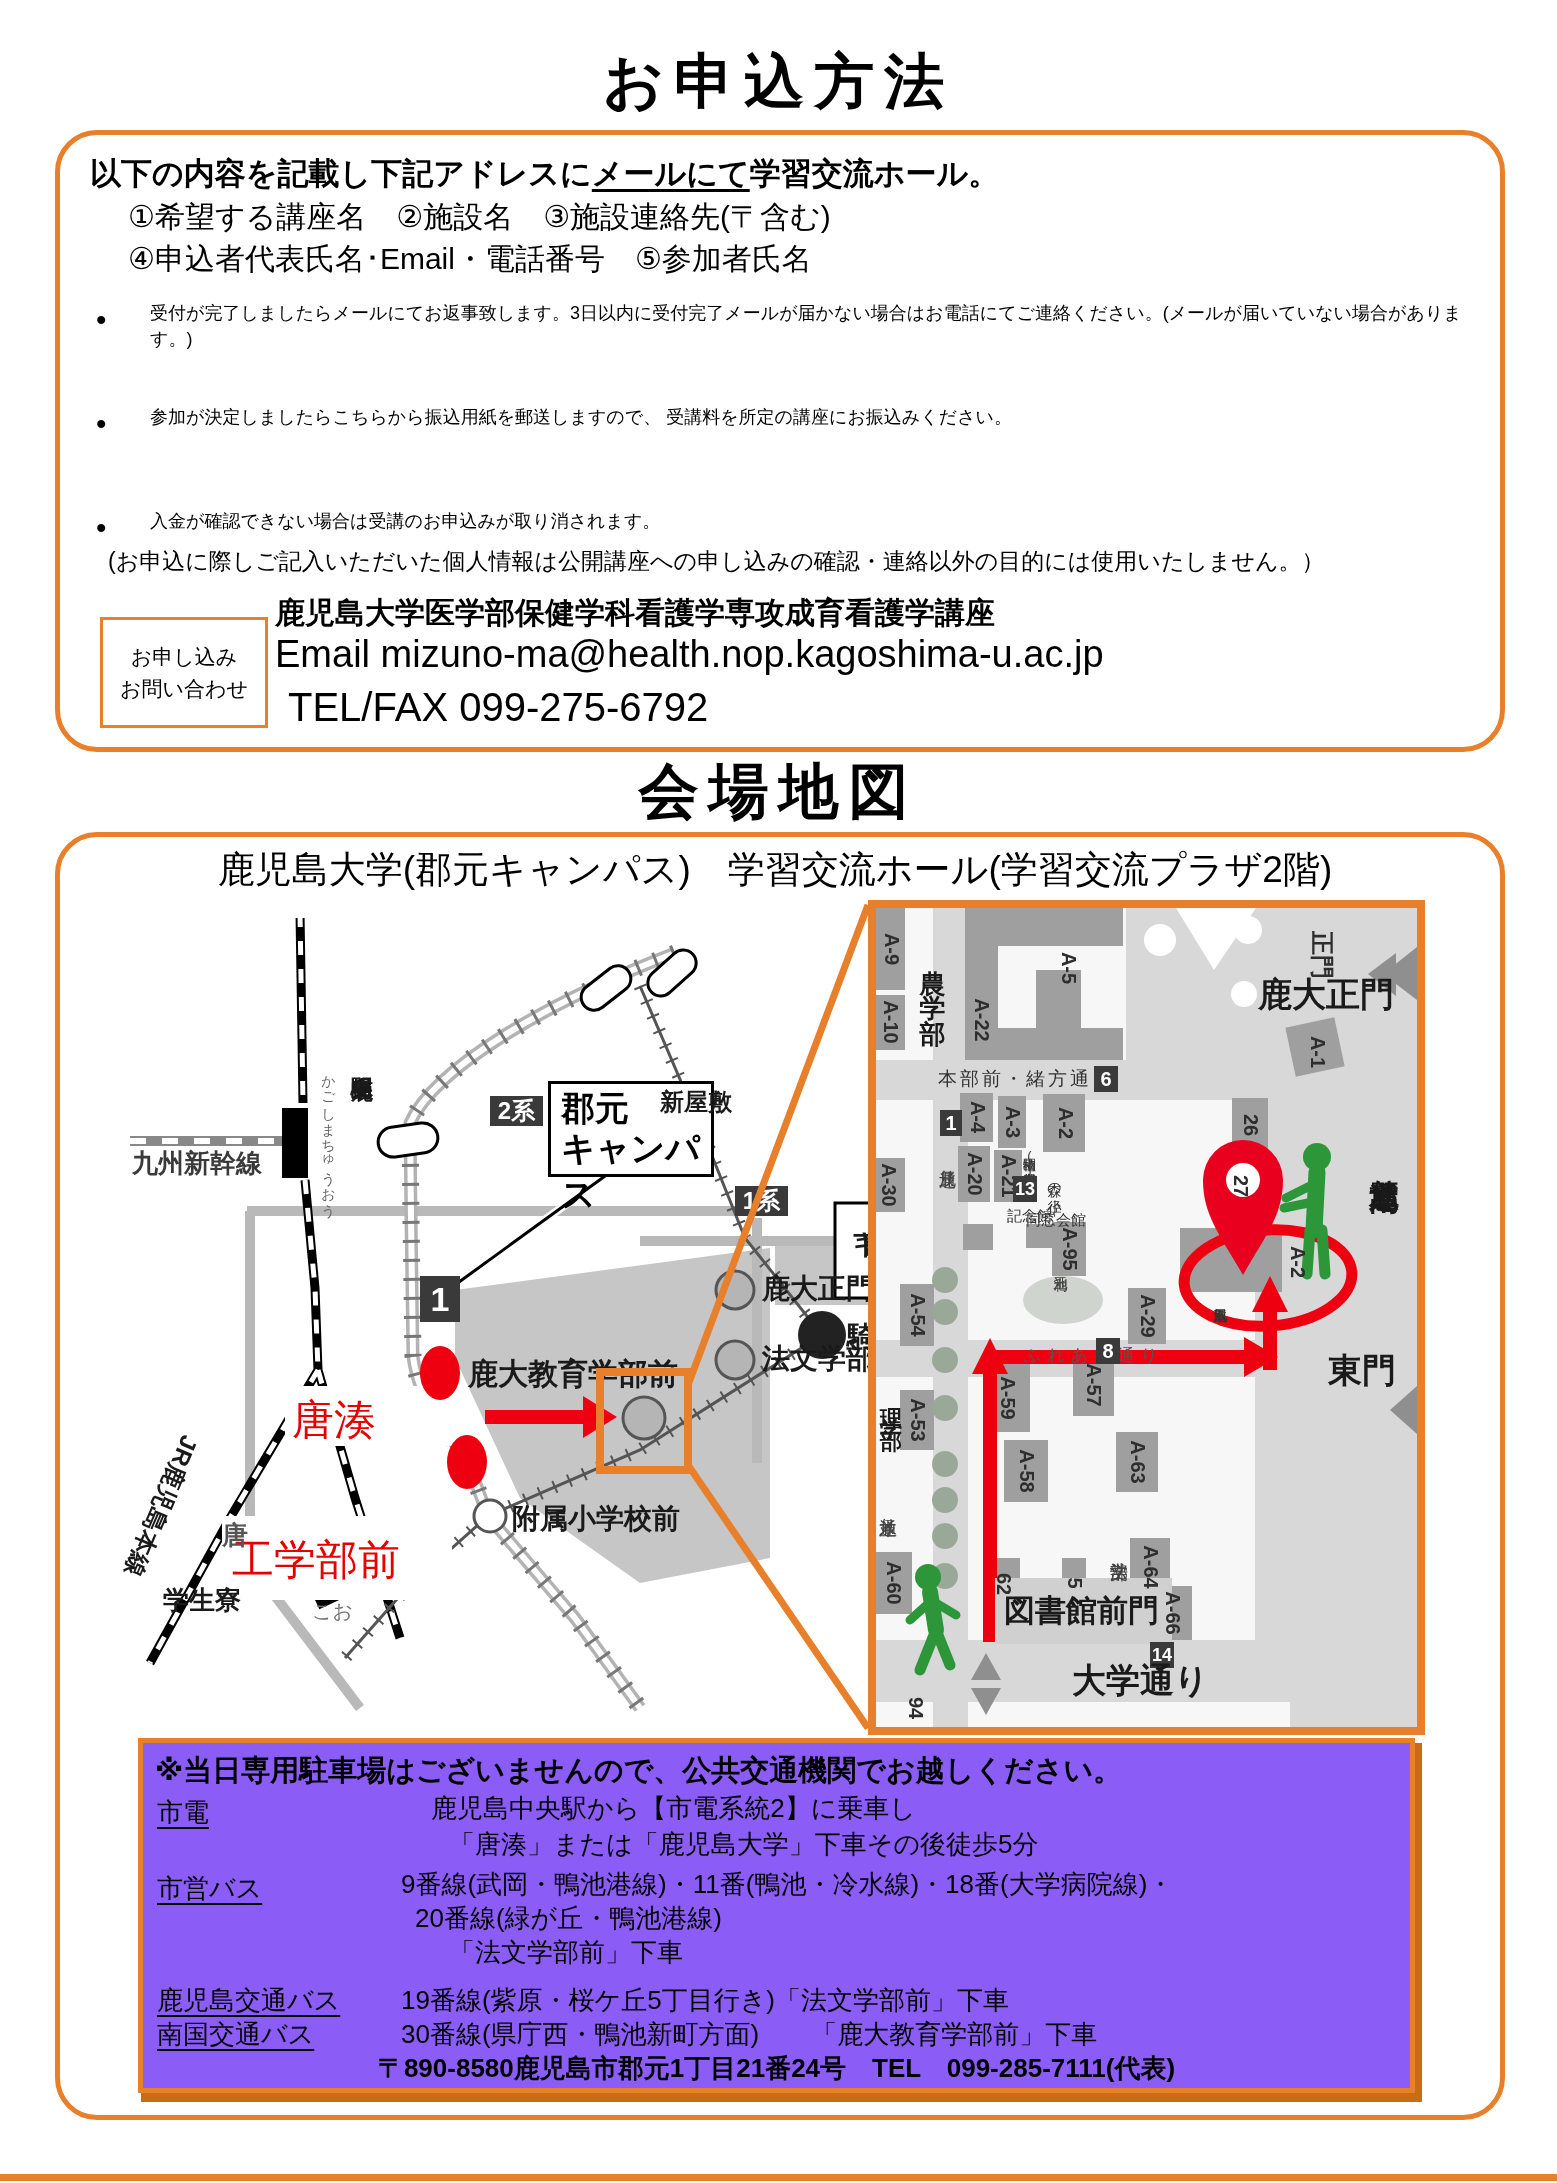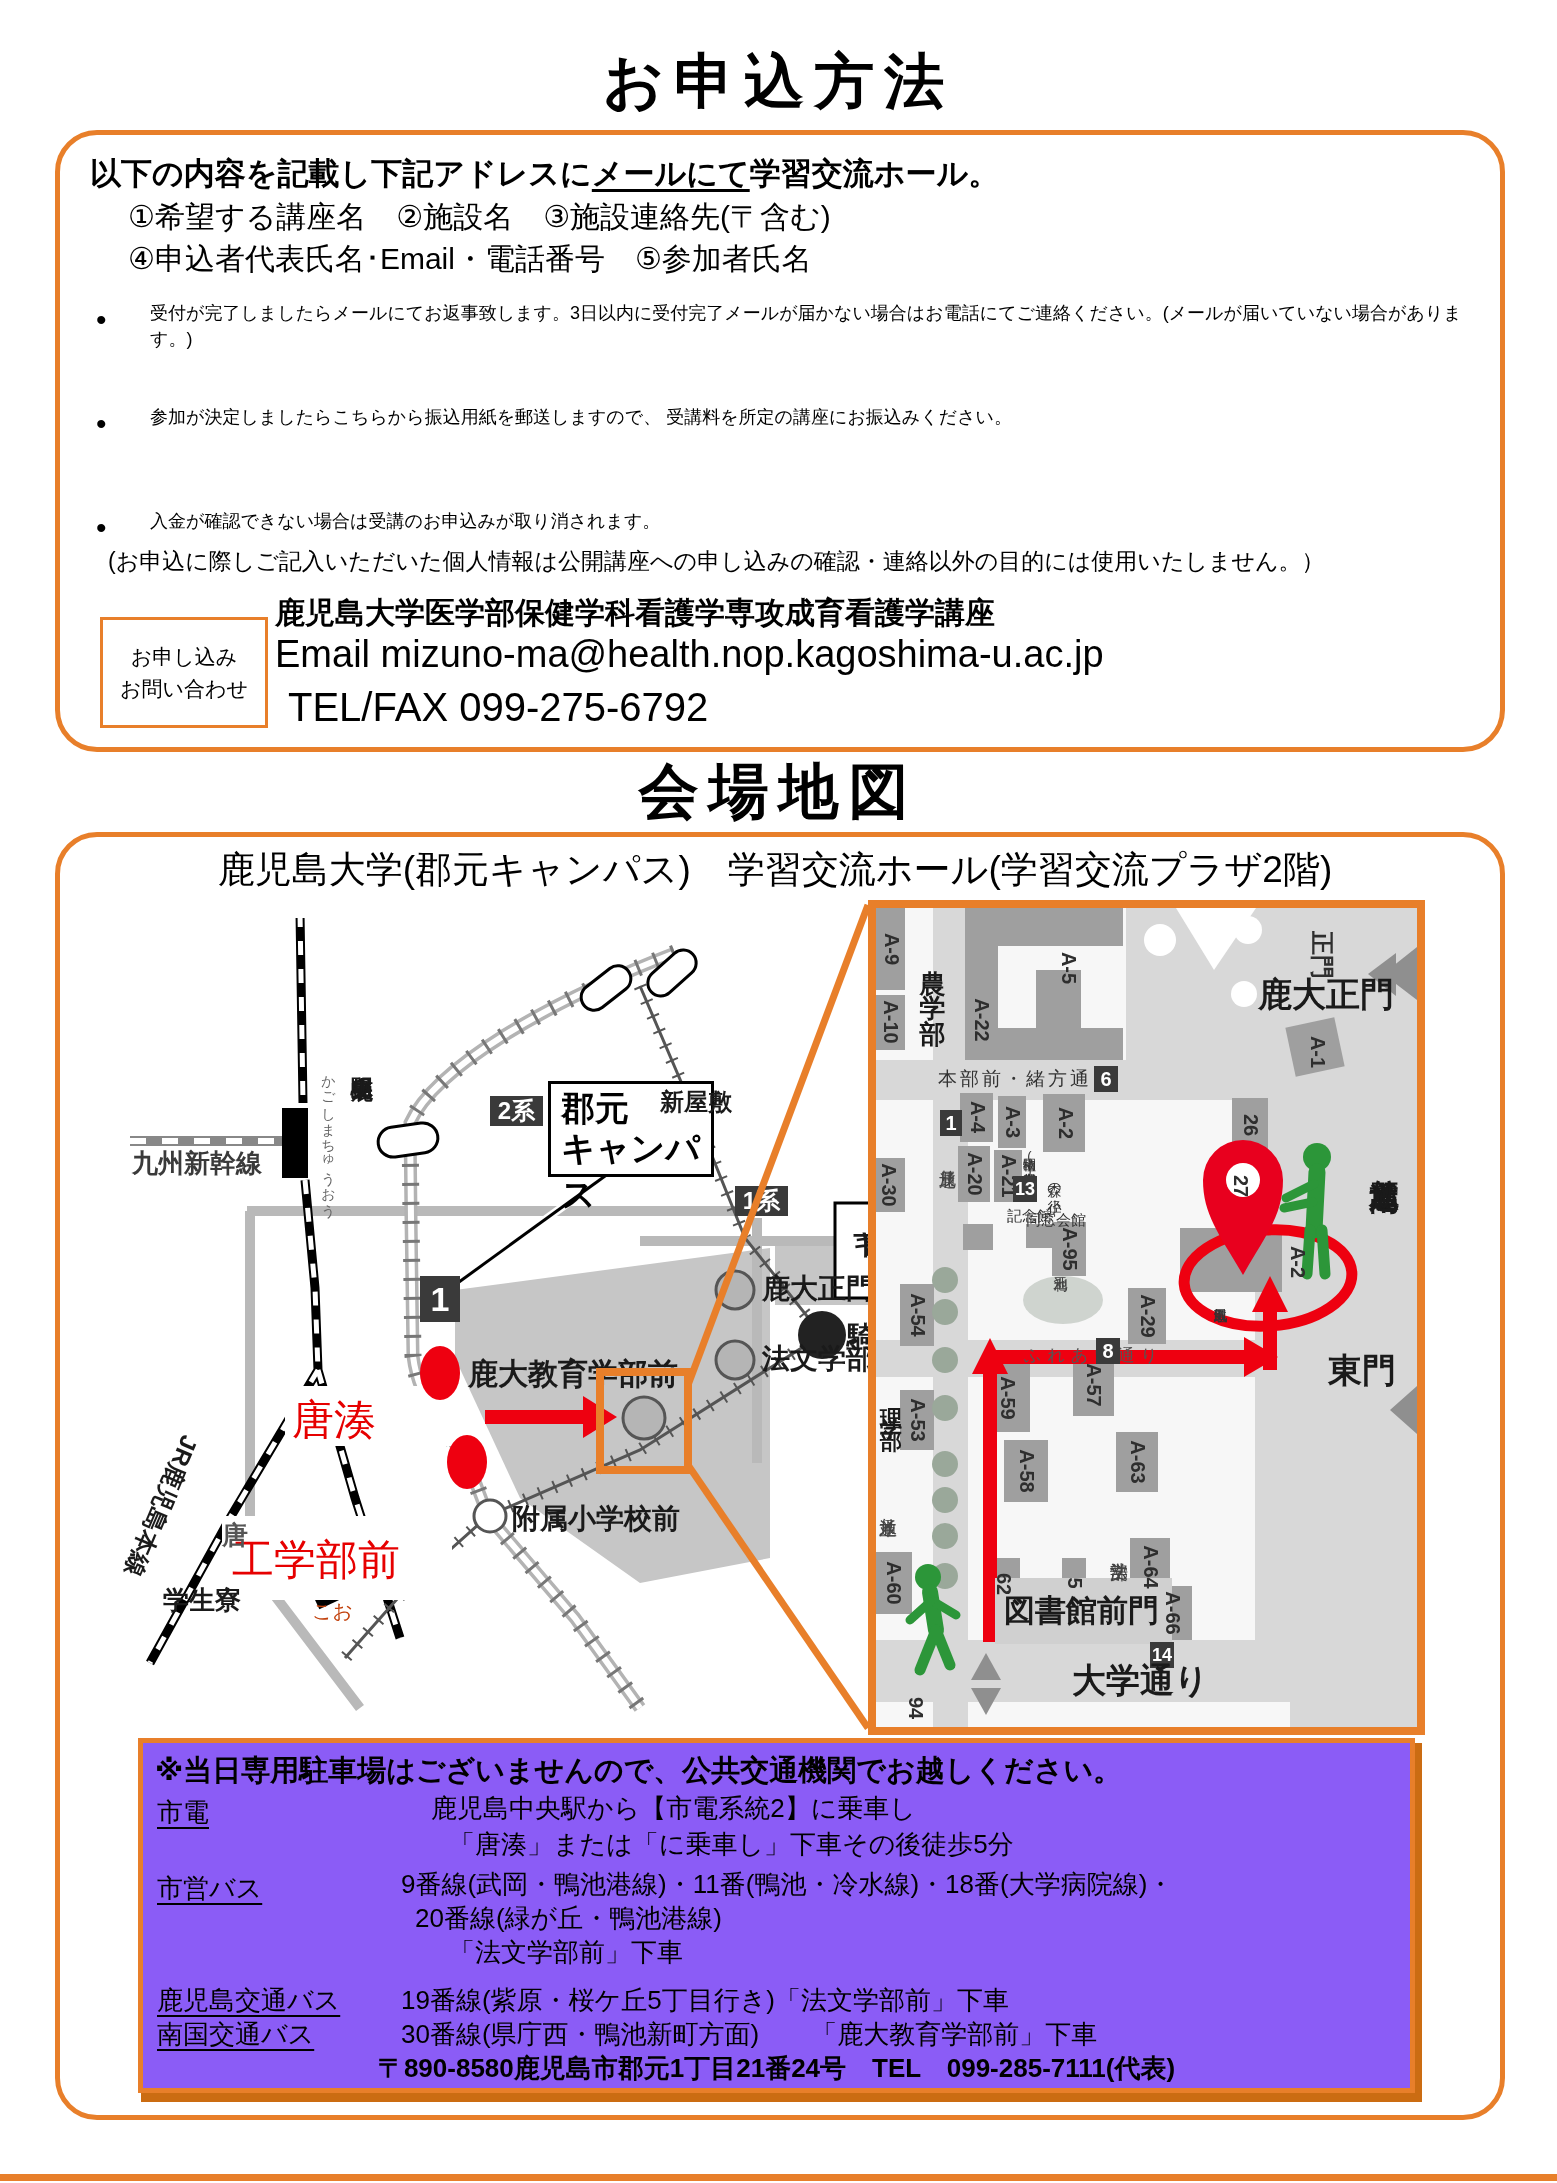--- a/index.html
+++ b/index.html
@@ -146,21 +146,21 @@
     <div class="badge" style="left:345px;top:358px;width:40px;height:46px;font-size:34px;">1</div>
     <div class="mlab" style="left:393px;top:436px;font-size:30px;">鹿大教育学部前</div>
     <div class="mlab" style="left:687px;top:352px;font-size:28px;">鹿大正門前</div>
     <div class="mlab" style="left:687px;top:422px;font-size:28px;">法文学部前</div>
     <div class="mlab" style="left:772px;top:400px;font-size:28px;">騎</div>
     <div class="mlab" style="left:437px;top:582px;font-size:28px;">附属小学校前</div>
     <div class="abs red" style="left:217px;top:474px;font-size:42px;">唐湊</div>
     <div class="abs red" style="left:157px;top:614px;font-size:42px;">工学部前</div>
     <div class="mlab" style="left:88px;top:665px;font-size:26px;">学生寮</div>
     <div class="mlab" style="left:147px;top:600px;font-size:26px;color:#555;">唐</div>
-    <div class="mlab" style="left:237px;top:680px;font-size:20px;color:#c2410c;font-weight:normal;">こお</div>
+    <div class="mlab" style="left:237px;top:680px;font-size:20px;color:#737373;font-weight:normal;">こお</div>
     <div class="mlab v" style="left:775px;top:295px;height:80px;font-size:26px;">下キ</div>
   </div>
 
   <svg class="abs" id="conn" viewBox="0 0 1450 1283">
     <line x1="633" y1="553" x2="813" y2="73" stroke="#E87F2A" stroke-width="7"></line>
     <line x1="633" y1="633" x2="813" y2="896" stroke="#E87F2A" stroke-width="7"></line>
     <rect x="545" y="540" width="88" height="98" fill="none" stroke="#E87F2A" stroke-width="8"></rect>
   </svg>
 
   <div class="abs" id="right-map">
@@ -325,21 +325,21 @@
     <div class="mlab" style="left:452px;top:440px;font-size:34px;">東門</div>
     <div class="mlab" style="left:128px;top:682px;font-size:31px;">図書館前門</div>
     <div class="mlab" style="left:196px;top:750px;font-size:34px;">大学通り</div>
     <div class="mlab v" style="left:487px;top:250px;height:160px;font-size:30px;">高麗本通り</div>
   </div>
 
   <div class="abs" id="tbox">
     <div class="trow b" style="left:12px;top:8px;font-size:29px;">※当日専用駐車場はございませんので、公共交通機関でお越しください。</div>
     <div class="trow tmode" style="left:14px;top:52px;">市電</div>
     <div class="trow" style="left:288px;top:48px;">鹿児島中央駅から【市電系統2】に乗車し</div>
-    <div class="trow" style="left:306px;top:84px;">「唐湊」または「に乗車し」下車その後徒歩5分</div>
+    <div class="trow" style="left:306px;top:84px;">「唐湊」または「鹿児島大学」下車その後徒歩5分</div>
     <div class="trow tmode" style="left:14px;top:128px;">市営バス</div>
     <div class="trow" style="left:258px;top:124px;">9番線(武岡・鴨池港線)・11番(鴨池・冷水線)・18番(大学病院線)・</div>
 
     <div class="trow" style="left:272px;top:158px;">20番線(緑が丘・鴨池港線)</div>
     <div class="trow" style="left:306px;top:192px;">「法文学部前」下車</div>
     <div class="trow tmode" style="left:14px;top:240px;">鹿児島交通バス</div>
     <div class="trow" style="left:258px;top:240px;">19番線(紫原・桜ケ丘5丁目行き)「法文学部前」下車</div>
     <div class="trow tmode" style="left:14px;top:274px;">南国交通バス</div>
     <div class="trow" style="left:258px;top:274px;">30番線(県庁西・鴨池新町方面)　　「鹿大教育学部前」下車</div>
     <div class="trow b" style="left:0;top:308px;width:100%;text-align:center;">〒890-8580鹿児島市郡元1丁目21番24号　TEL　099-285-7111(代表)</div>

